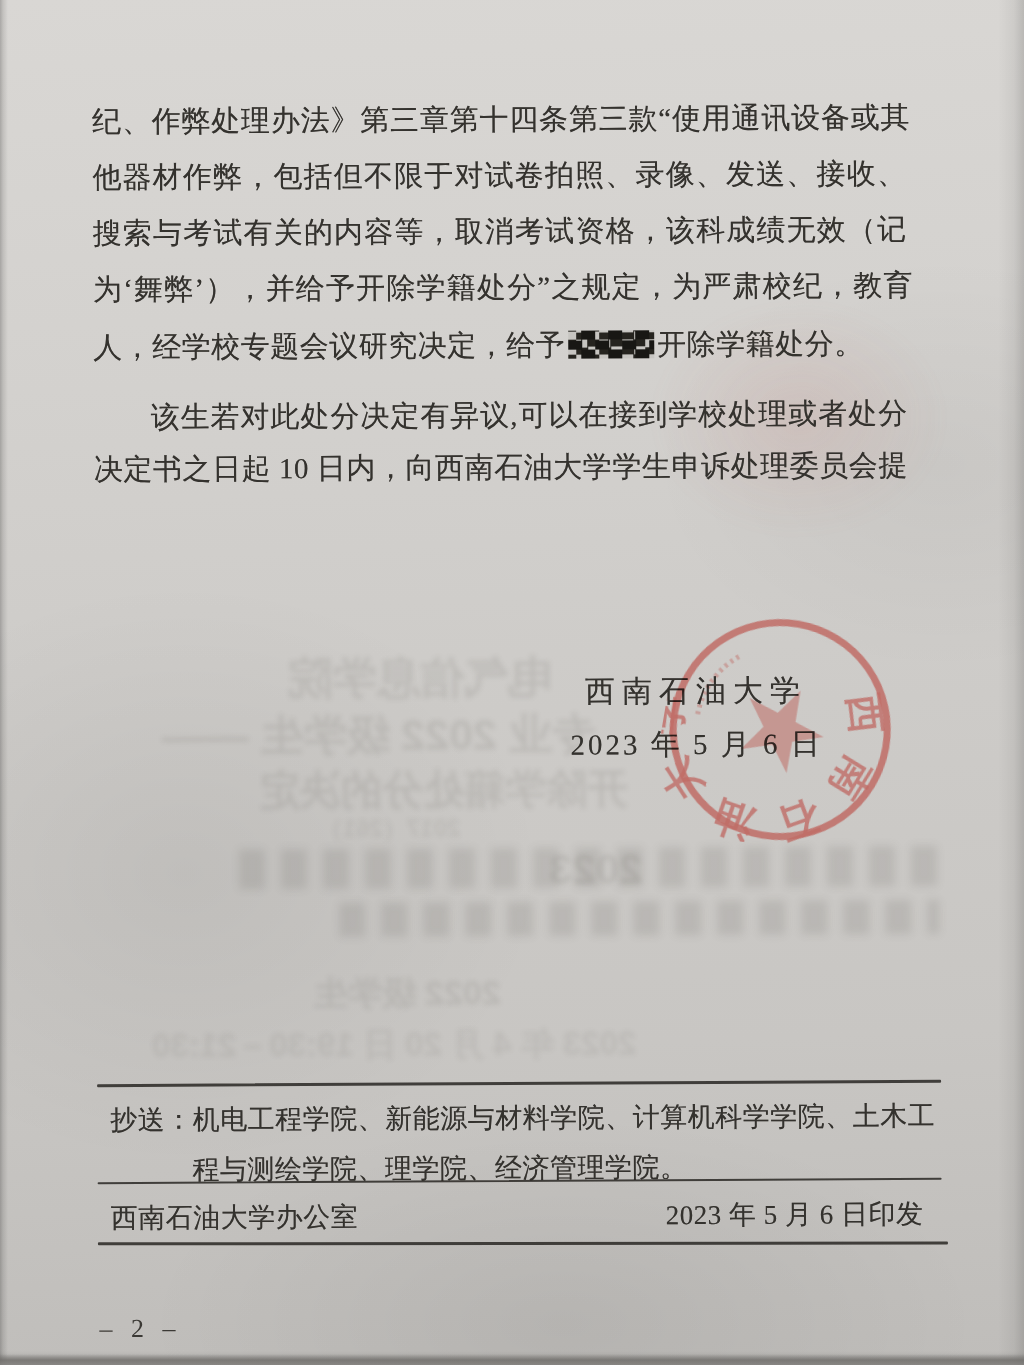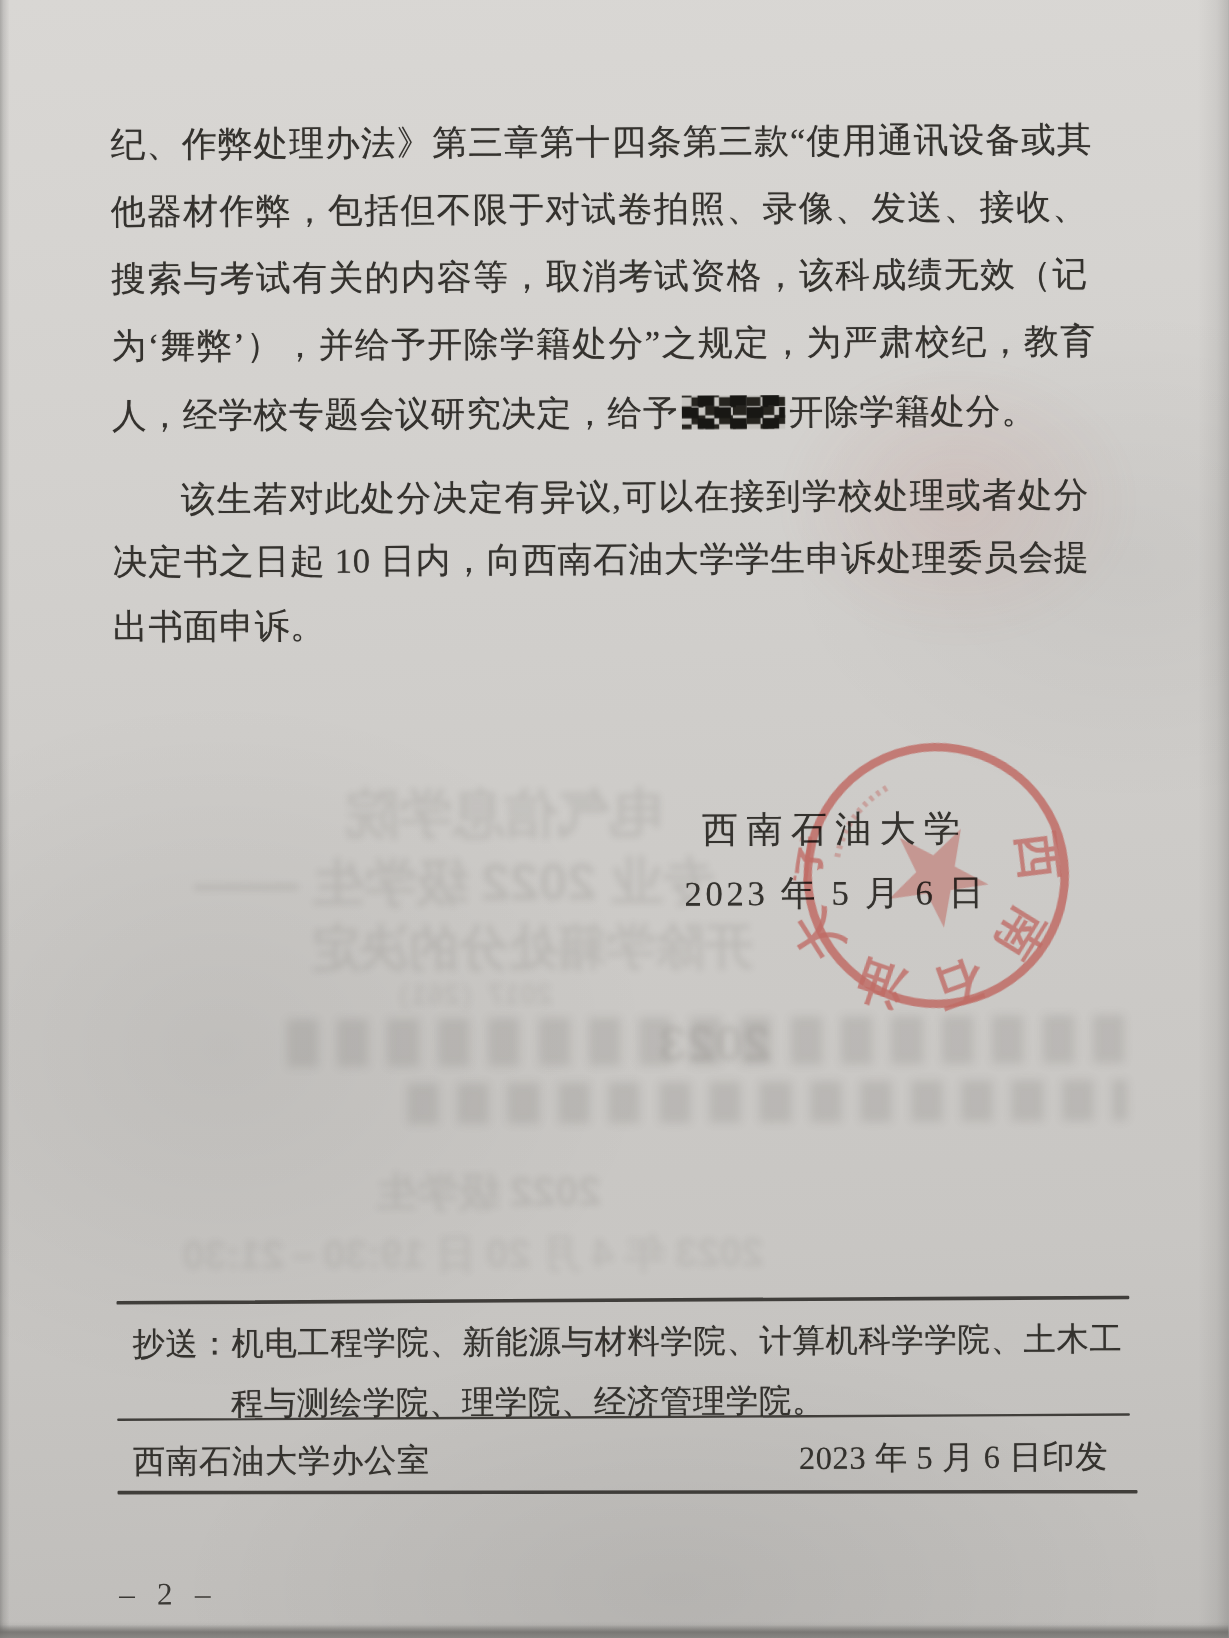--- a/index.html
+++ b/index.html
@@ -84,21 +84,20 @@
     <div class="tline just" style="left:95px;top:100px;width:818px;">纪、作弊处理办法》第三章第十四条第三款“使用通讯设备或其</div>
     <div class="tline just" style="left:95px;top:156px;width:814px;">他器材作弊，包括但不限于对试卷拍照、录像、发送、接收、</div>
     <div class="tline just" style="left:95px;top:212px;width:814px;">搜索与考试有关的内容等，取消考试资格，该科成绩无效（记</div>
     <div class="tline just" style="left:95px;top:268px;width:820px;">为‘舞弊’），并给予开除学籍处分”之规定，为严肃校纪，教育本</div>
     <div class="tline" style="left:95px;top:326px;">
       <span>人，经学校专题会议研究决定，给予</span><span class="redacted"></span><span>开除学籍处分。</span>
     </div>
 
     <div class="tline just" style="left:152px;top:396px;width:757px;">该生若对此处分决定有异议,可以在接到学校处理或者处分</div>
     <div class="tline just" style="left:95px;top:448px;width:814px;">决定书之日起 10 日内，向西南石油大学学生申诉处理委员会提</div>
-    <div class="tline" style="left:95px;top:502px;">出书面申诉。</div>
 
     <div class="sig" style="left:585px;top:672px;font-size:30px;letter-spacing:7px;">西南石油大学</div>
     <div class="sig" style="left:570px;top:726px;font-size:29px;letter-spacing:3px;">2023 年 5 月 6 日</div>
 
     <svg id="seal" viewBox="0 0 234 234" aria-hidden="true">
       <defs>
         <path id="rim" d="M 31,117 A 86,86 0 1 1 30.9,117.6"></path>
         <path id="serialArc" d="M 52,170 A 84,84 0 0 0 117,201"></path>
       </defs>
       <circle cx="117" cy="117" r="107" fill="none" stroke="#bd5750" stroke-width="7" opacity=".85"></circle>

